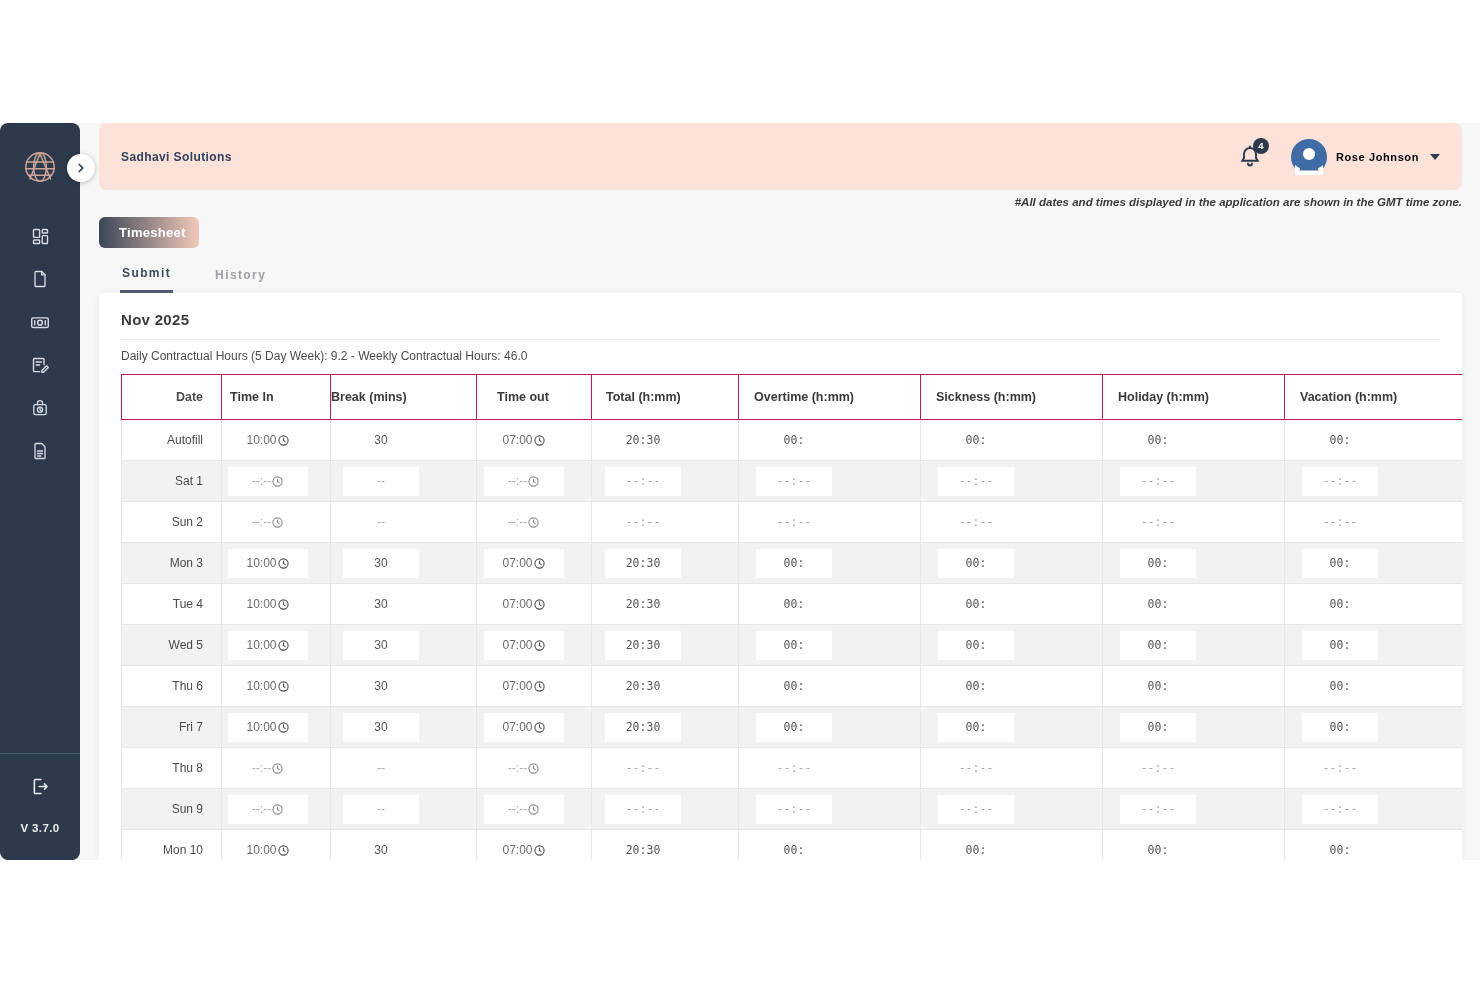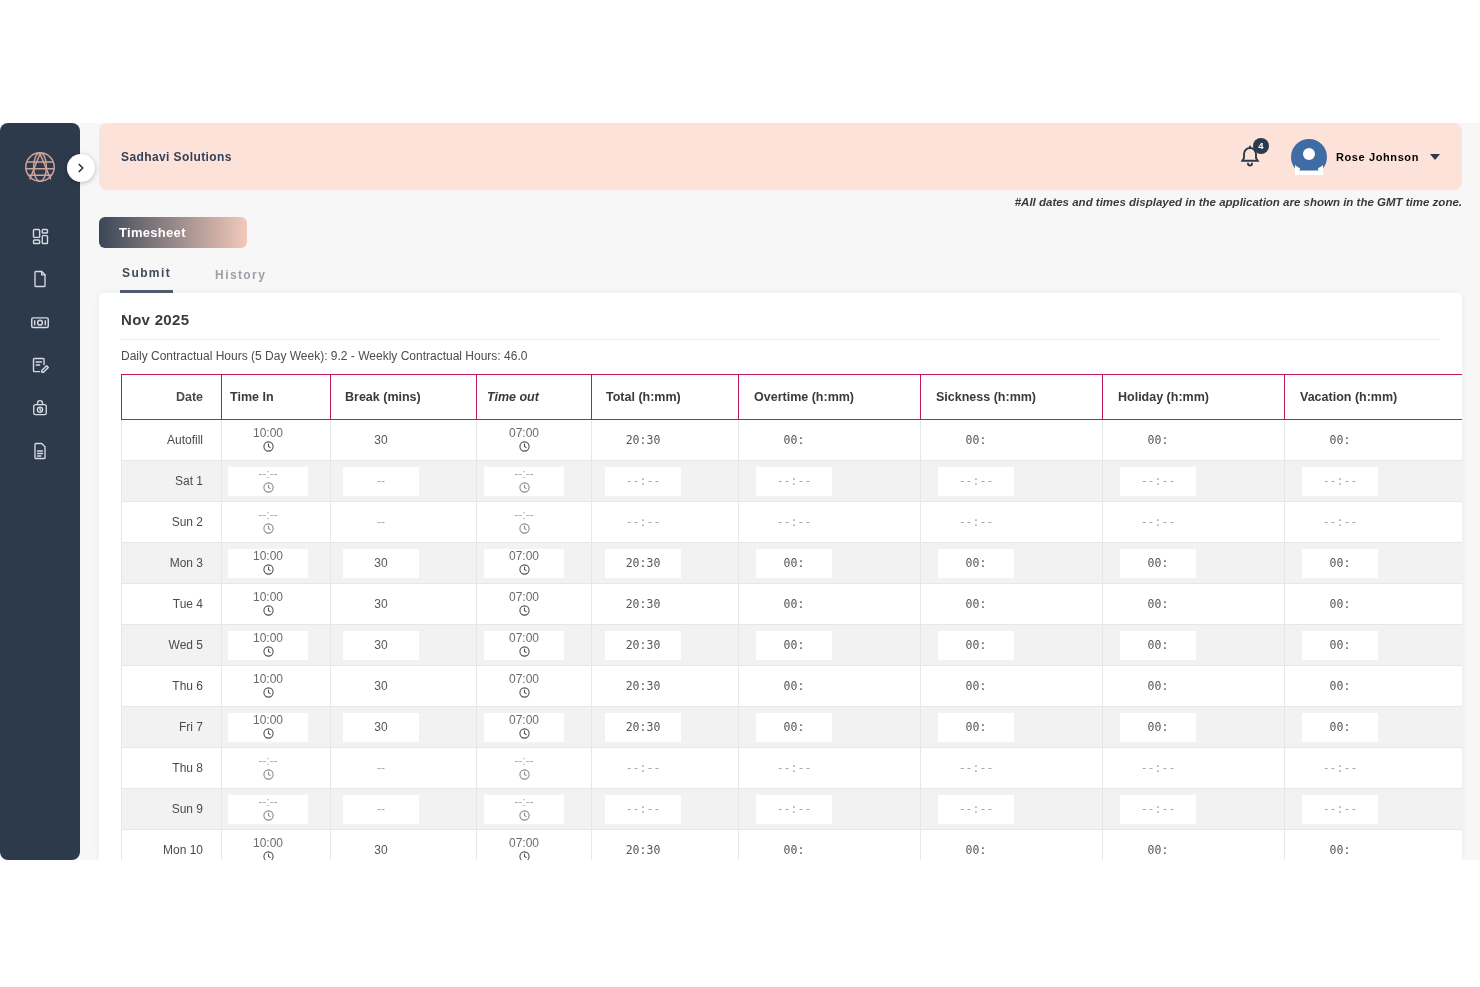--- a/index.html
+++ b/index.html
@@ -34,21 +34,21 @@
   .bell-wrap { position:relative; width:26px; height:28px; cursor:pointer; border:none; background:transparent; }
   .bell-wrap svg { stroke:#2d3a4b; fill:none; stroke-width:1.9; stroke-linecap:round; }
   .badge { position:absolute; top:-5px; right:-6px; width:16px; height:16px; border-radius:50%;
            background:#2d3a4b; color:#fff; font-size:9.5px; font-weight:bold; display:flex; align-items:center; justify-content:center; }
   .user { display:flex; align-items:center; gap:9px; cursor:pointer; border:none; background:transparent; margin-left:14px; }
   .user-name { font-size:11px; font-weight:bold; color:#000000; letter-spacing:.6px; }
   .caret { width:0; height:0; border-left:5px solid transparent; border-right:5px solid transparent; border-top:6px solid #2f3b4c; margin-left:2px; }
 
   .gmt-note { text-align:right; font-size:11.5px; font-style:italic; font-weight:600; color:#3a3a3a; margin-top:6px; height:13px; }
 
-  .ts-btn { margin-top:8px; width:148px; height:31px; border:none; border-radius:6px; cursor:pointer;
+  .ts-btn { margin-top:8px; width:100px; height:31px; border:none; border-radius:6px; cursor:pointer;
             background:linear-gradient(90deg,#3b4656 0%, #f2c9ba 100%);
             color:#ffffff; font-weight:bold; font-size:13px; letter-spacing:.3px;
             display:flex; align-items:center; padding-left:20px; font-family:"Liberation Sans",sans-serif; }
 
   .tabs { margin-top:16px; display:flex; gap:40px; padding-left:21px; height:29px; }
   .tab { font-size:12px; font-weight:bold; letter-spacing:1.4px; color:#9ba1a8; border:none; background:transparent;
          cursor:pointer; padding:0 2px 8px; font-family:"Liberation Sans",sans-serif; }
   .tab.active { color:#3e4a5a; border-bottom:3px solid #505c6d; }
 
   .card { background:#ffffff; border-radius:4px 4px 0 0; box-shadow:0 0 6px rgba(0,0,0,.06);
@@ -60,25 +60,25 @@
   
   table { width:100%; border-collapse:collapse; table-layout:fixed; }
   th { border:1px solid #be185d; height:45px; font-size:12.5px; font-weight:bold; color:#3a3a3a; text-align:left; background:#fff; }
   td { border:1px solid #e7e7e7; height:41px; font-size:12px; color:#5f5f5f; }
   tr.striped td { background:#f2f2f2; }
 
   col.c-date{width:100px} col.c-timein{width:109px} col.c-break{width:146px} col.c-timeout{width:115px}
   col.c-total{width:147px} col.c-rest{width:182px}
 
   th.c-date, td.c-date { text-align:right; padding-right:18px; color:#4b4b4b; }
-  th.c-timein { padding-left:8px; } th.c-break { padding-left:14px; } th.c-timeout { padding-left:10px;font-style:italic; }
+  th.c-timein { padding-left:8px; } th.c-break { } th.c-timeout { padding-left:20px; }
   th.c-total { padding-left:14px; } th.c-rest { padding-left:15px; }
 
   .box { display:inline-flex; align-items:center; height:29px; background:#ffffff; vertical-align:middle; }
-  .time-box { width:80px; justify-content:flex-start; padding:0 9px; margin-left:6px; color:#6b6b6b;flex-direction:column; }
+  .time-box { width:80px; justify-content:center; padding:0 9px; margin-left:6px; color:#6b6b6b; }
   td.c-timeout .time-box { margin-left:7px; }
   .val-box { width:76px; justify-content:center; font-family:"DejaVu Sans Mono",monospace; font-size:11.5px; color:#575757; }
   td.c-break .val-box { margin-left:12px; font-family:"Liberation Sans",sans-serif; font-size:12px; }
   td.c-total .val-box { margin-left:13px; }
   td.c-rest  .val-box { margin-left:17px; }
   .box.muted { color:#a8a8a8; }
   .box.muted svg { stroke:#8b8b8b; }
   .time-box svg { stroke:#4f4f4f; fill:none; stroke-width:2; stroke-linecap:round; flex:none; }
 </style>
 </head>
@@ -132,20 +132,30 @@
             <path d="M12 12.4v1.6l1.2 1"></path>
         </svg>
       </button>
       <button class="nav-btn">
         <svg width="20" height="20" viewBox="0 0 24 24">
           <path d="M7 3h7l4 4v13a1 1 0 0 1-1 1H7a1 1 0 0 1-1-1V4a1 1 0 0 1 1-1z"></path>
           <path d="M9 12h6 M9 15h6 M9 18h4"></path>
         </svg>
       </button>
     </nav>
+    <div class="side-bottom">
+      <div class="side-divider"></div>
+      <button class="logout-btn">
+        <svg width="21" height="21" viewBox="0 0 24 24">
+          <path d="M12.5 4H6a1 1 0 0 0-1 1v14a1 1 0 0 0 1 1h6.5"></path>
+          <path d="M10.5 12h9 M16.5 9l3 3-3 3"></path>
+        </svg>
+      </button>
+      <div class="version">V 3.7.0</div>
+    </div>
   </aside>
 
   <button class="expand-btn">
     <svg width="14" height="14" viewBox="0 0 24 24" fill="none" stroke="#2d3a4b" stroke-width="3" stroke-linecap="round" stroke-linejoin="round">
       <path d="M9 6l6 6-6 6"></path>
     </svg>
   </button>
 
   <div class="main">
 

